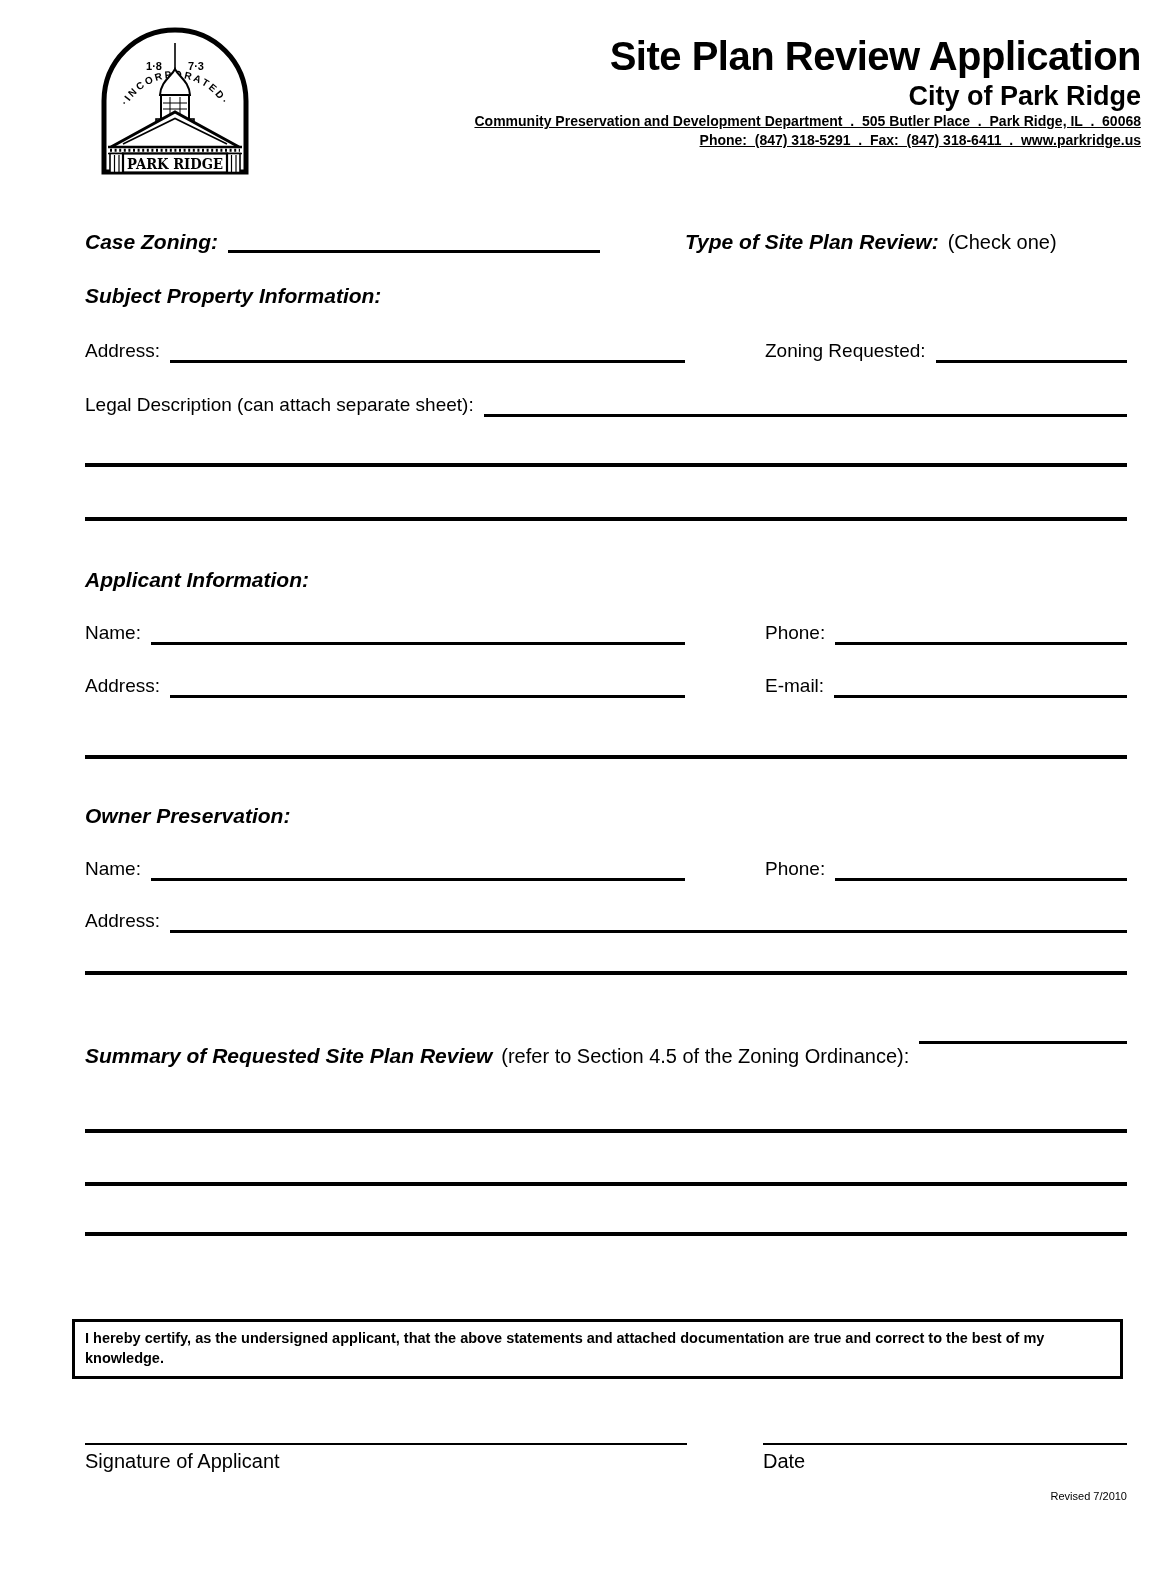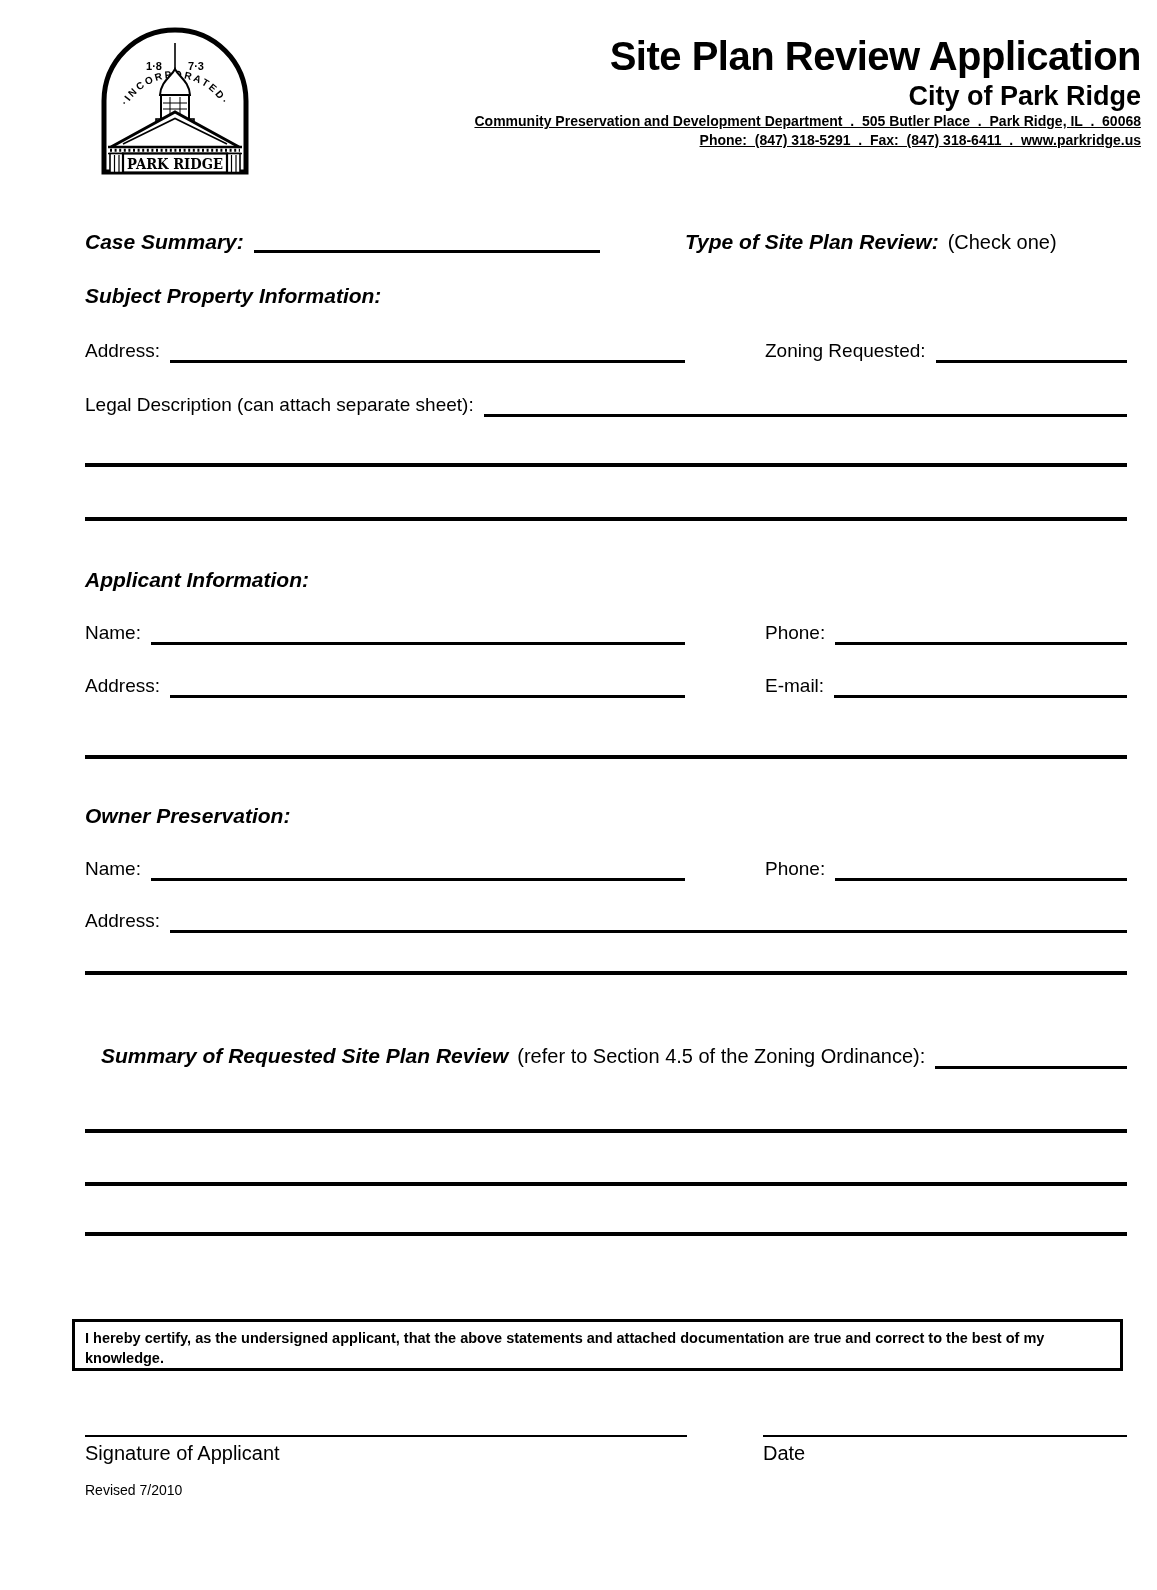--- a/index.html
+++ b/index.html
@@ -44,37 +44,37 @@
   .heading.bi.inline { white-space: nowrap; }
   .options { margin-top: 20px; }
   .option { display: flex; align-items: center; height: 26px; margin-bottom: 1px; }
   .checkbox {
     width: 11px; height: 11px;
     border: 2px solid #000; border-radius: 2px;
     margin-right: 24px; flex: 0 0 auto;
   }
   .option-label { font-size: 19px; }
   
-  .summary-row { display: flex; align-items: flex-end; margin-top: 66px; margin-left: 16px; }
+  .summary-row { display: flex; align-items: flex-start; margin-top: 66px; }
   .summary-row .label { line-height: 30px; }
   
   .cert-box {
     margin: 83px 4px 0 -13px;
     border: 3px solid #000;
-    padding: 6px 10px 0 10px;
+    padding: 6px 10px 8px 10px;
     font-size: 14.5px; font-weight: bold; line-height: 20px;
   }
   
   .sig-row { display: flex; margin-top: 64px; }
   .sig-col-1 { flex: 0 0 602px; }
   .sig-gap { flex: 0 0 76px; }
   .sig-col-2 { flex: 1 1 auto; }
   .sig-line { border-bottom: 2px solid #000; height: 0; }
   .sig-label { font-size: 20px; line-height: 26px; margin-top: 3px; }
-  .revision { font-size: 14px; margin-top: 16px; }
+  .revision { font-size: 11px; margin-top: 16px; text-align: right; }
 </style>
 </head>
 <body>
 
 <div class="page">
 
   <header class="header">
     <div class="logo">
       <svg viewBox="0 0 160 160" width="160" height="162">
         <defs>
@@ -126,21 +126,21 @@
       <div class="subtitle">City of Park Ridge</div>
       <div class="hline">Community Preservation and Development Department  .  505 Butler Place  .  Park Ridge, IL  .  60068</div>
       <div class="hline">Phone:  (847) 318-5291  .  Fax:  (847) 318-6411  .  www.parkridge.us</div>
     </div>
   </header>
 
   <main class="content">
 
     <div class="case-type-row">
       <div class="case-field">
-        <span class="label heading bi inline">Case Summary:</span>
+        <span class="label heading bi inline">Case Zoning:</span>
         <span class="fill-line"></span>
       </div>
       <div class="case-gap"></div>
       <div class="type-block">
         <div class="type-head">
           <span class="heading bi inline">Type of Site Plan Review:</span>
           <span class="hint">(Check one)</span>
         </div>
       </div>
     </div>

